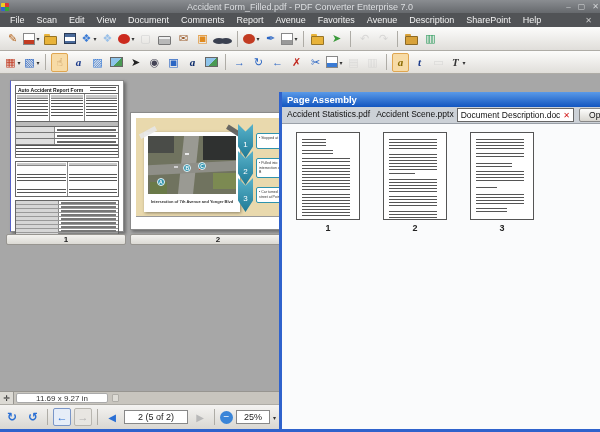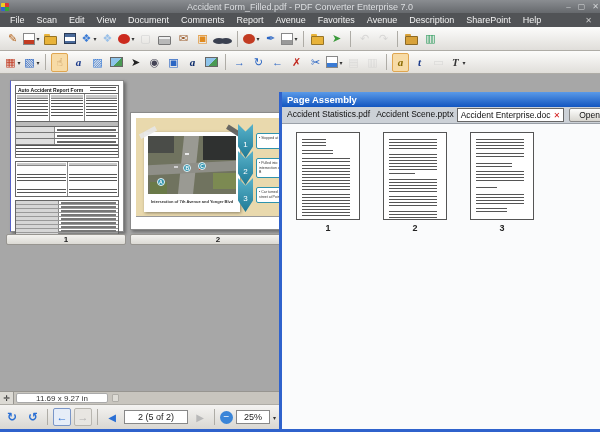--- a/index.html
+++ b/index.html
@@ -492,21 +492,21 @@
         <div class="panel-title">Page Assembly</div>
         <div class="panel-tabs">
           <span style="display:flex;align-items:flex-start">
               <span class="patab">
                 <span>Accident Statistics.pdf</span>
               </span>
               <span class="patab">
                 <span>Accident Scene.pptx</span>
               </span>
               <span class="patab active">
-                <span>Accident Enterprise.doc</span>
+                <span>Document Description.doc</span>
                 <span class="tabx">✕</span>
               </span>
             </span>
           <span class="open-btn">Open</span>
         </div>
         <div class="panel-body">
             <div class="pa-thumb-wrap">
               <div class="pa-thumb">
                 <div class="tx" style="width: 46%; height: 8px; margin-top: 0px;"></div>
                 <div class="tx" style="width: 60%; height: 5px; margin-top: 3px;"></div>

